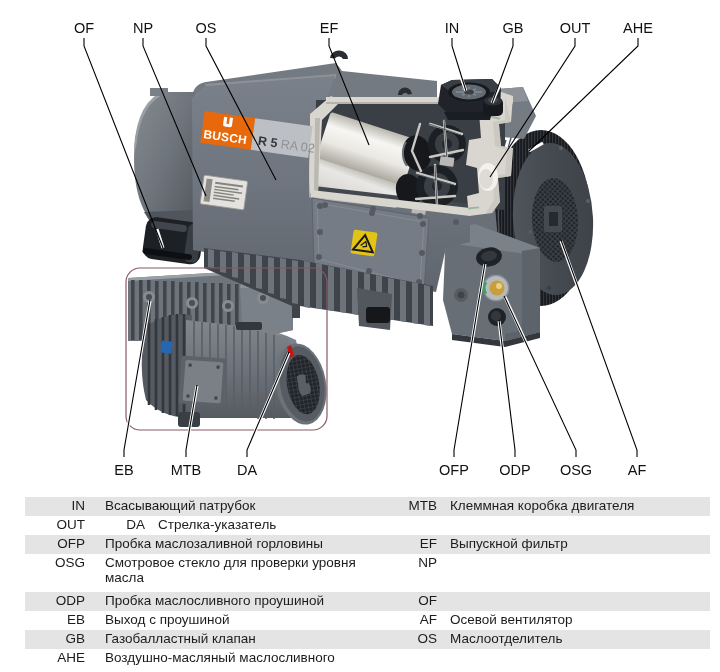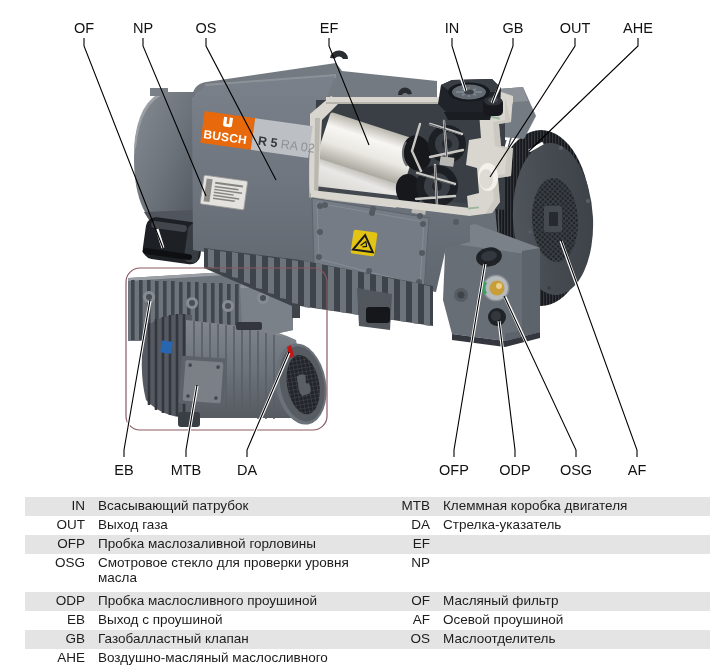--- a/index.html
+++ b/index.html
@@ -2,21 +2,21 @@
 <html><head>
 <meta charset="utf-8">
 <style>
   html,body{margin:0;padding:0;}
   body{width:720px;height:672px;background:#fff;font-family:"Liberation Sans",sans-serif;overflow:hidden;position:relative;}
   #stage{position:absolute;left:0;top:0;width:720px;height:672px;}
   .legend{position:absolute;left:0;top:497px;width:720px;font-size:13.5px;color:#1c1c1c;}
   .lrow{position:absolute;left:25px;width:685px;display:flex;}
   .gray{background:#e4e4e4;}
   .ab1{width:60px;text-align:right;flex:0 0 60px;padding-top:1px;}
-  .d1{flex:0 0 272px;padding-left:13px;padding-top:1px;}
+  .d1{flex:0 0 272px;padding-left:20px;padding-top:1px;}
   .ab2{width:60px;text-align:right;flex:0 0 60px;padding-top:1px;}
   .d2{flex:1;padding-left:13px;padding-top:1px;}
 </style>
 </head>
 <body>
 <svg id="stage" viewBox="0 0 720 672">
 <defs>
   <linearGradient id="gBulge" x1="0" y1="0" x2="1" y2="1">
     <stop offset="0" stop-color="#868b92"></stop>
         <stop offset="0.5" stop-color="#6e747b"></stop>
@@ -428,45 +428,44 @@
 
 <div class="legend">
   <div class="lrow gray" style="top:0;height:19px;">
       <div class="ab1">IN</div>
       <div class="d1">Всасывающий патрубок</div>
       <div class="ab2">MTB</div>
       <div class="d2">Клеммная коробка двигателя</div>
     </div>
   <div class="lrow" style="top:19px;height:19px;">
       <div class="ab1">OUT</div>
-      <div class="d1">Выход газа</div>
       <div class="ab2">DA</div>
       <div class="d2">Стрелка-указатель</div>
     </div>
   <div class="lrow gray" style="top:38px;height:19px;">
       <div class="ab1">OFP</div>
       <div class="d1">Пробка маслозаливной горловины</div>
       <div class="ab2">EF</div>
+      <div class="d2">Выпускной фильтр</div>
     </div>
   <div class="lrow" style="top:57px;height:38px;">
       <div class="ab1">OSG</div>
       <div class="d1">Смотровое стекло для проверки уровня масла</div>
       <div class="ab2">NP</div>
     </div>
   <div class="lrow gray" style="top:95px;height:19px;">
       <div class="ab1">ODP</div>
       <div class="d1">Пробка маслосливного проушиной</div>
       <div class="ab2">OF</div>
-      <div class="d2">Масляный фильтр</div>
     </div>
   <div class="lrow" style="top:114px;height:19px;">
       <div class="ab1">EB</div>
       <div class="d1">Выход с проушиной</div>
       <div class="ab2">AF</div>
-      <div class="d2">Осевой проушиной</div>
+      <div class="d2">Осевой вентилятор</div>
     </div>
   <div class="lrow gray" style="top:133px;height:19px;">
       <div class="ab1">GB</div>
       <div class="d1">Газобалластный клапан</div>
       <div class="ab2">OS</div>
       <div class="d2">Маслоотделитель</div>
     </div>
   <div class="lrow" style="top:152px;height:19px;">
       <div class="ab1">AHE</div>
       <div class="d1">Воздушно-масляный маслосливного</div>

